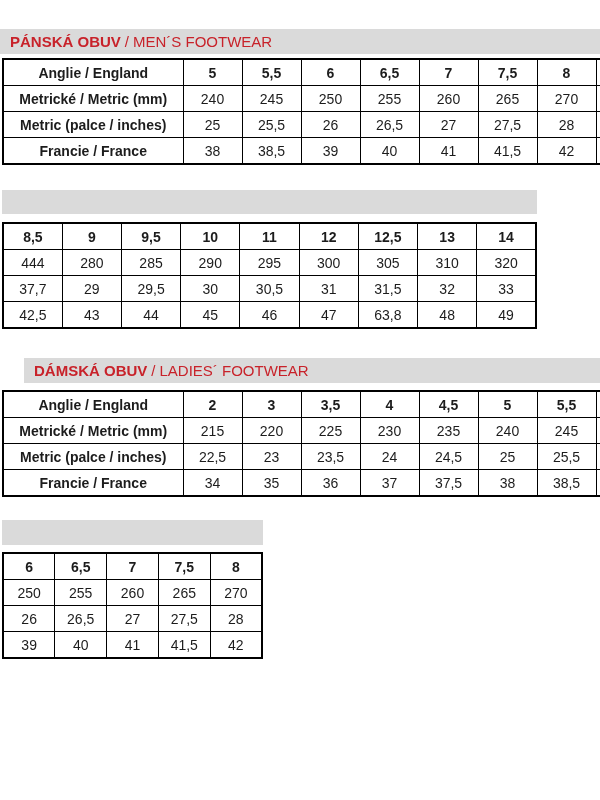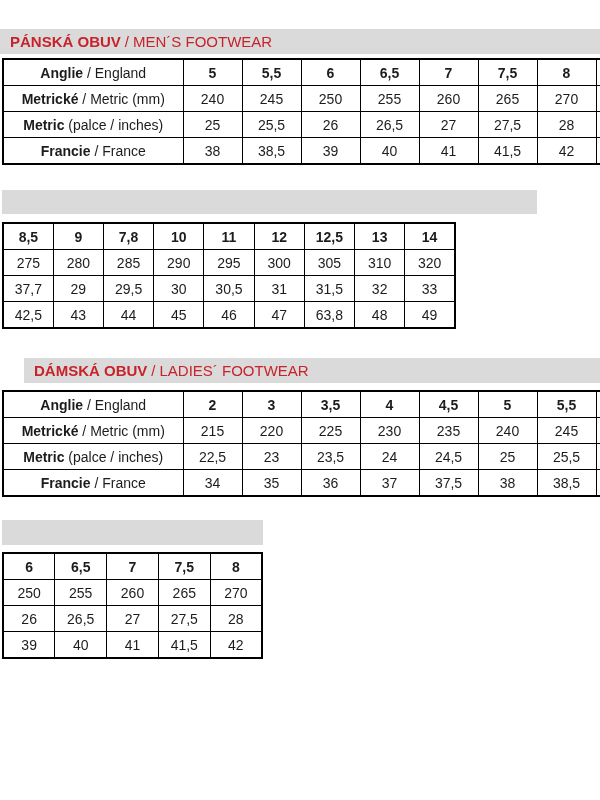--- a/index.html
+++ b/index.html
@@ -17,21 +17,21 @@
   table.size{
     border-collapse:collapse;table-layout:fixed;background:#fff;
     border:2px solid #000;
   }
   table.size td{
     border:1.5px solid #000;text-align:center;vertical-align:middle;
     height:25px;font-size:14px;padding:0 1px;overflow:hidden;white-space:nowrap;
   }
   table.size td.head{font-weight:700;}
   table.size td.label-cell b{font-weight:700;margin-top:32px;}
-  table.size td.label-cell span{font-weight:400;}
+  table.size td.label-cell span{font-weight:700;}
   table.size td.sliver-cell{background:#fff;}
 </style>
 </head>
 <body>
 
 <div id="page">
 
   <div class="band band-full" style="top:29px;">
     <div class="band-title">
       <span class="tb">PÁNSKÁ OBUV</span><span class="sep">/</span><span class="tr">MEN´S FOOTWEAR</span>
@@ -96,35 +96,35 @@
             <td class="">42</td>
             <td class="sliver-cell"></td>
           </tr>
         </tbody>
     </table>
   </div>
 
   <div class="band" style="left:2px;top:190px;width:535px;height:24px;"></div>
 
   <div class="tblwrap" style="left:2px;top:222px;">
-    <table class="size" style="width:454px;">
+    <table class="size" style="width:535px;">
       <tbody>
           <tr>
             <td class="head">8,5</td>
             <td class="head">9</td>
-            <td class="head">7,8</td>
+            <td class="head">9,5</td>
             <td class="head">10</td>
             <td class="head">11</td>
             <td class="head">12</td>
             <td class="head">12,5</td>
             <td class="head">13</td>
             <td class="head">14</td>
           </tr>
           <tr>
-            <td class="">275</td>
+            <td class="">444</td>
             <td class="">280</td>
             <td class="">285</td>
             <td class="">290</td>
             <td class="">295</td>
             <td class="">300</td>
             <td class="">305</td>
             <td class="">310</td>
             <td class="">320</td>
           </tr>
           <tr>

